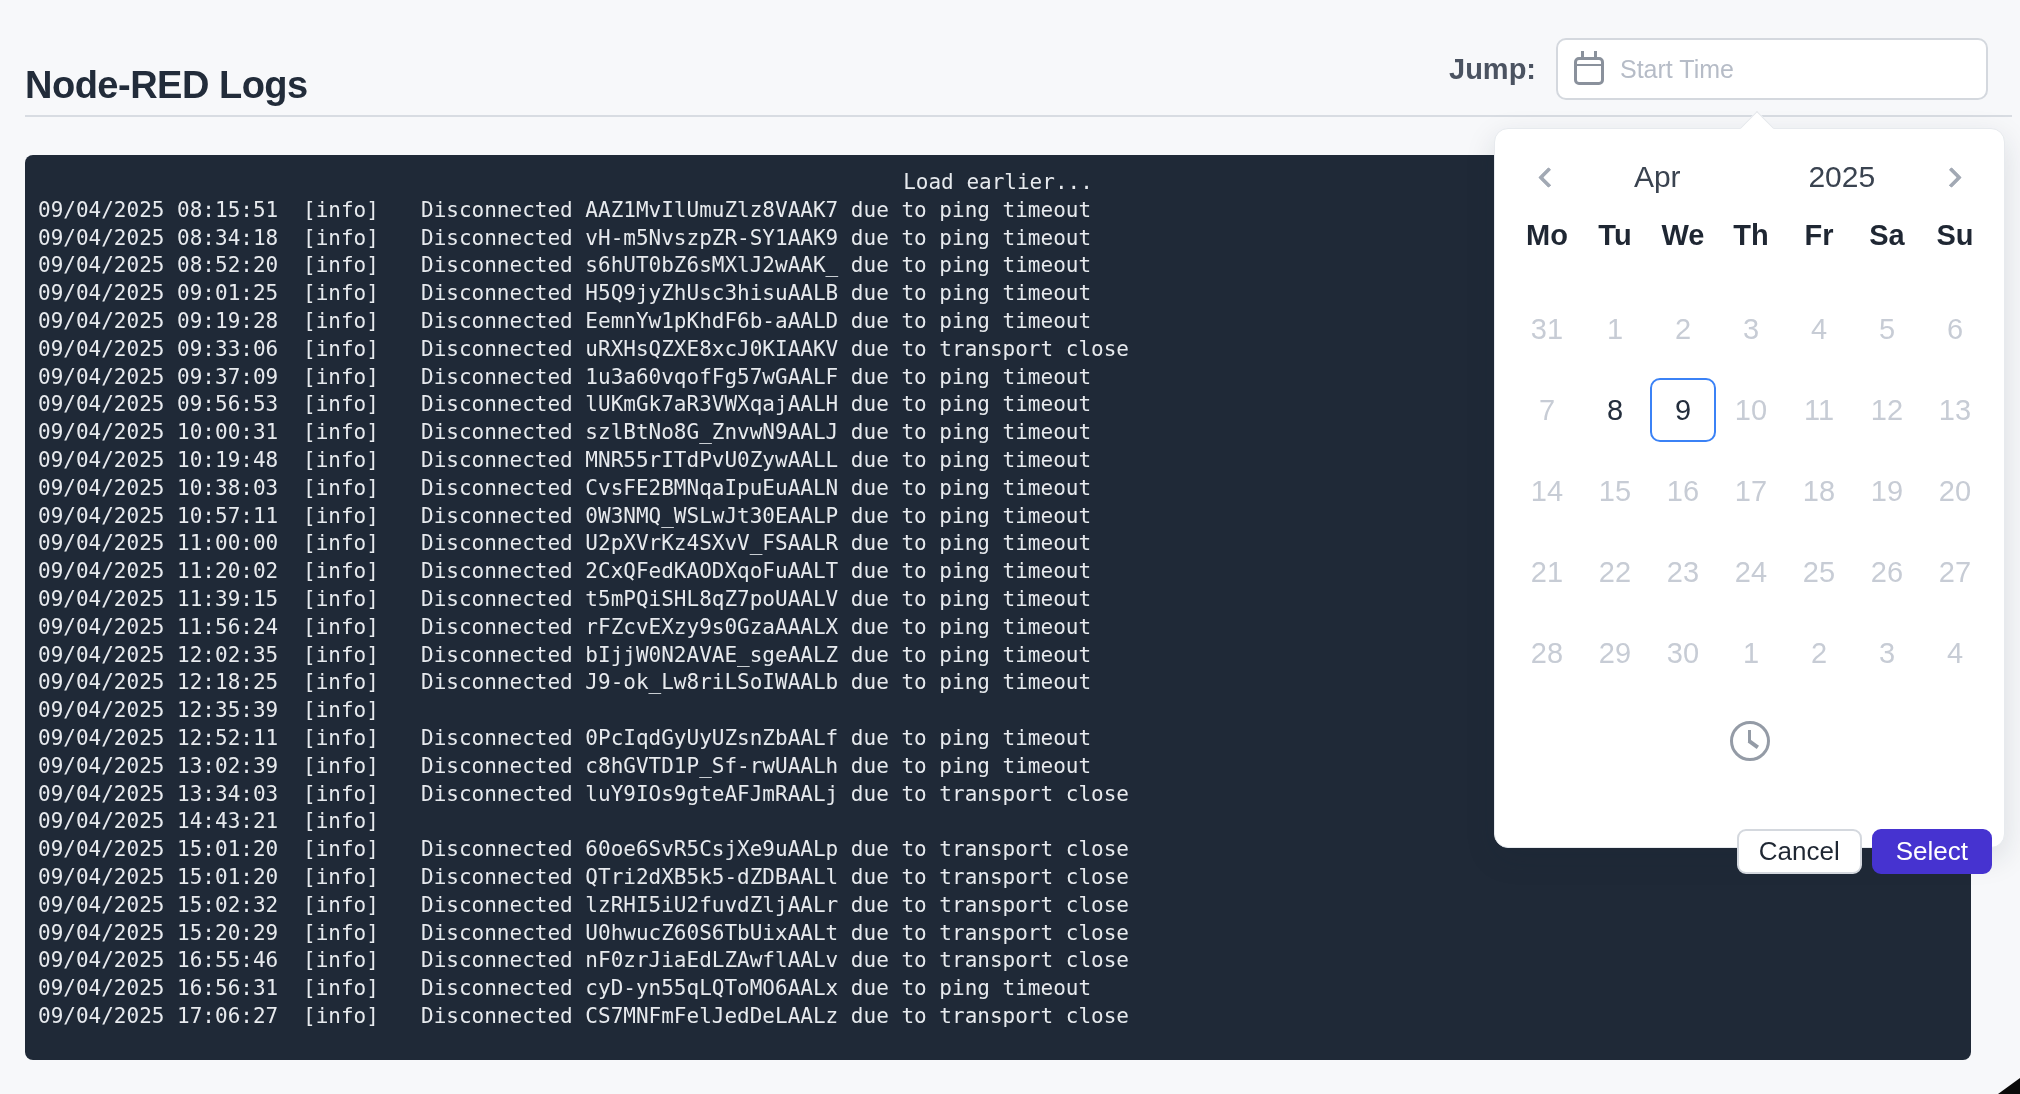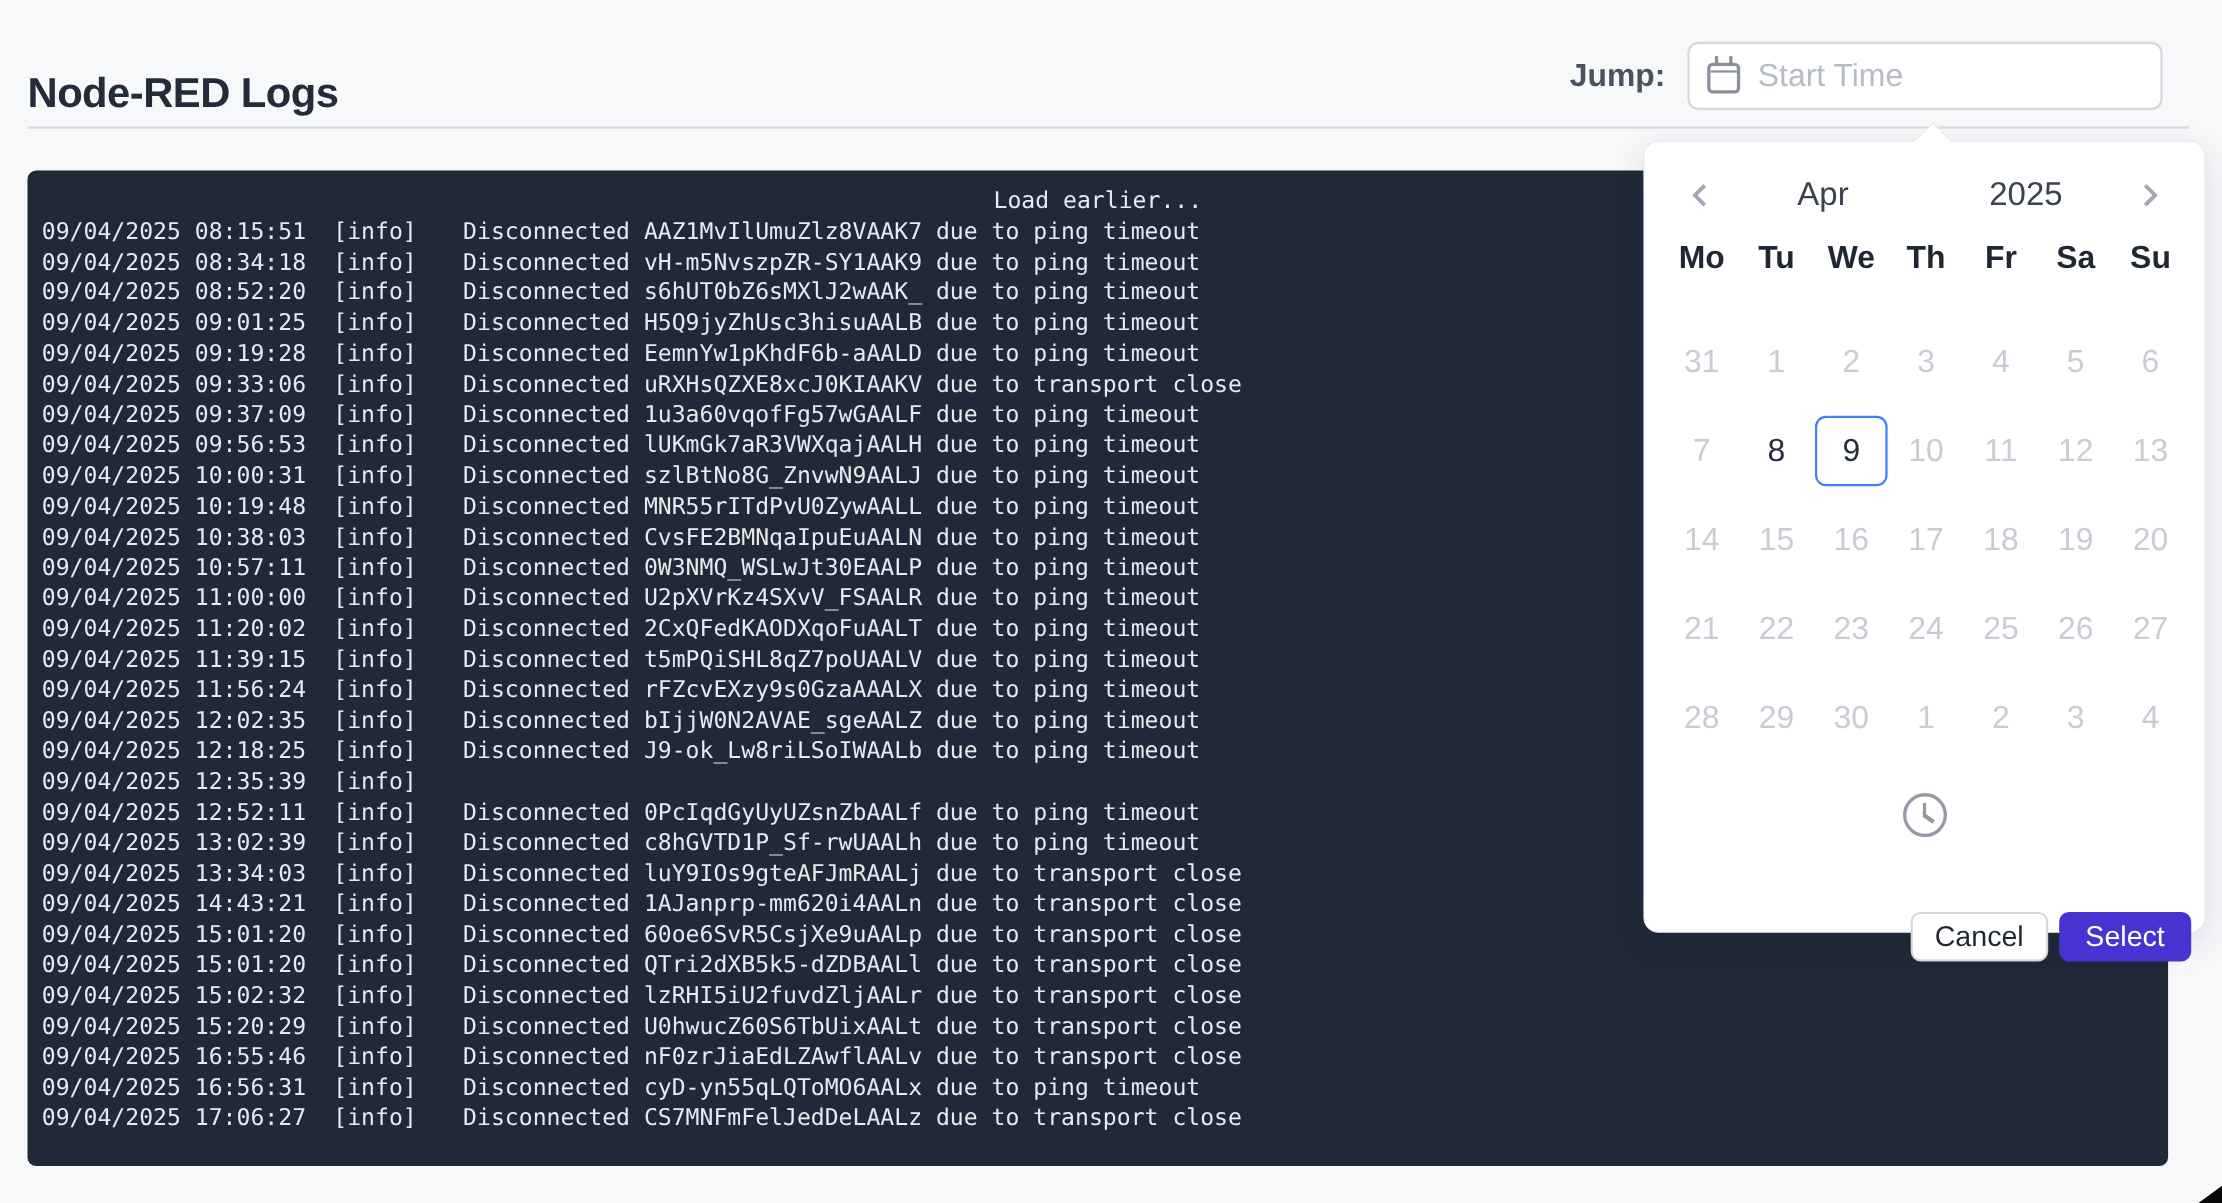--- a/index.html
+++ b/index.html
@@ -4,21 +4,21 @@
 <style>
   * { margin:0; padding:0; box-sizing:border-box; }
   html,body { width:2020px; height:1094px; }
   body {
     position:relative; overflow:hidden;
     background:#f7f8fa;
     font-family:"Liberation Sans", sans-serif;
   }
   
   .header {
-    position:absolute; left:25px; right:30px; top:0; height:117px;
+    position:absolute; left:25px; right:8px; top:0; height:117px;
     border-bottom:2px solid #d8dce2;
   }
   .page-title {
     position:absolute; left:0; top:64px;
     font-size:38px; font-weight:bold; color:#222c3a; letter-spacing:-0.5px;
   }
   .jump-group {
     position:absolute; right:24px; top:38px;
     display:flex; align-items:center; gap:20px;
   }
@@ -28,21 +28,21 @@
     border:2px solid #d4d8de; border-radius:10px;
     display:flex; align-items:center; padding:0 16px; gap:16px;
   }
   .cal-icon { position:relative; width:30px; height:28px; margin-top:3px;
     border:3px solid #8a919c; border-radius:5px; flex:none; }
   .cal-icon .leg { position:absolute; top:-9px; width:3px; height:8px; background:#8a919c; }
   .cal-icon .leg.l { left:4px; } .cal-icon .leg.r { right:4px; }
   .cal-icon .hline { position:absolute; top:4px; left:0; right:0; height:2.5px; background:#8a919c; }
   .datetime-input input {
     border:none; outline:none; background:transparent;
-    font-size:29px; color:#3b82f6; width:100%;
+    font-size:25px; color:#3b82f6; width:100%;
     font-family:"Liberation Sans", sans-serif;
   }
   .datetime-input input::placeholder { color:#b6bcc7; }
   
   .log-panel {
     position:absolute; left:25px; top:155px; width:1946px; height:905px;
     background:#1f2937; border-radius:8px;
     color:#e7eaee;
     font-family:"DejaVu Sans Mono", monospace;
     font-size:21px; line-height:27.8px;
@@ -147,21 +147,21 @@
       <div class="log-row"><span class="ts">09/04/2025 11:00:00</span><span class="lvl">[info]</span><span class="msg">Disconnected U2pXVrKz4SXvV_FSAALR due to ping timeout</span></div>
       <div class="log-row"><span class="ts">09/04/2025 11:20:02</span><span class="lvl">[info]</span><span class="msg">Disconnected 2CxQFedKAODXqoFuAALT due to ping timeout</span></div>
       <div class="log-row"><span class="ts">09/04/2025 11:39:15</span><span class="lvl">[info]</span><span class="msg">Disconnected t5mPQiSHL8qZ7poUAALV due to ping timeout</span></div>
       <div class="log-row"><span class="ts">09/04/2025 11:56:24</span><span class="lvl">[info]</span><span class="msg">Disconnected rFZcvEXzy9s0GzaAAALX due to ping timeout</span></div>
       <div class="log-row"><span class="ts">09/04/2025 12:02:35</span><span class="lvl">[info]</span><span class="msg">Disconnected bIjjW0N2AVAE_sgeAALZ due to ping timeout</span></div>
       <div class="log-row"><span class="ts">09/04/2025 12:18:25</span><span class="lvl">[info]</span><span class="msg">Disconnected J9-ok_Lw8riLSoIWAALb due to ping timeout</span></div>
       <div class="log-row"><span class="ts">09/04/2025 12:35:39</span><span class="lvl">[info]</span></div>
       <div class="log-row"><span class="ts">09/04/2025 12:52:11</span><span class="lvl">[info]</span><span class="msg">Disconnected 0PcIqdGyUyUZsnZbAALf due to ping timeout</span></div>
       <div class="log-row"><span class="ts">09/04/2025 13:02:39</span><span class="lvl">[info]</span><span class="msg">Disconnected c8hGVTD1P_Sf-rwUAALh due to ping timeout</span></div>
       <div class="log-row"><span class="ts">09/04/2025 13:34:03</span><span class="lvl">[info]</span><span class="msg">Disconnected luY9IOs9gteAFJmRAALj due to transport close</span></div>
-      <div class="log-row"><span class="ts">09/04/2025 14:43:21</span><span class="lvl">[info]</span><span class="msg">Disconnected 1AJanprp-mm620i4AALn due to transport close</span></div>
+      <div class="log-row"><span class="ts">09/04/2025 14:43:21</span><span class="lvl">[info]</span></div>
       <div class="log-row"><span class="ts">09/04/2025 15:01:20</span><span class="lvl">[info]</span><span class="msg">Disconnected 60oe6SvR5CsjXe9uAALp due to transport close</span></div>
       <div class="log-row"><span class="ts">09/04/2025 15:01:20</span><span class="lvl">[info]</span><span class="msg">Disconnected QTri2dXB5k5-dZDBAALl due to transport close</span></div>
       <div class="log-row"><span class="ts">09/04/2025 15:02:32</span><span class="lvl">[info]</span><span class="msg">Disconnected lzRHI5iU2fuvdZljAALr due to transport close</span></div>
       <div class="log-row"><span class="ts">09/04/2025 15:20:29</span><span class="lvl">[info]</span><span class="msg">Disconnected U0hwucZ60S6TbUixAALt due to transport close</span></div>
       <div class="log-row"><span class="ts">09/04/2025 16:55:46</span><span class="lvl">[info]</span><span class="msg">Disconnected nF0zrJiaEdLZAwflAALv due to transport close</span></div>
       <div class="log-row"><span class="ts">09/04/2025 16:56:31</span><span class="lvl">[info]</span><span class="msg">Disconnected cyD-yn55qLQToMO6AALx due to ping timeout</span></div>
       <div class="log-row"><span class="ts">09/04/2025 17:06:27</span><span class="lvl">[info]</span><span class="msg">Disconnected CS7MNFmFelJedDeLAALz due to transport close</span></div>
     </div>
 </div>
 

